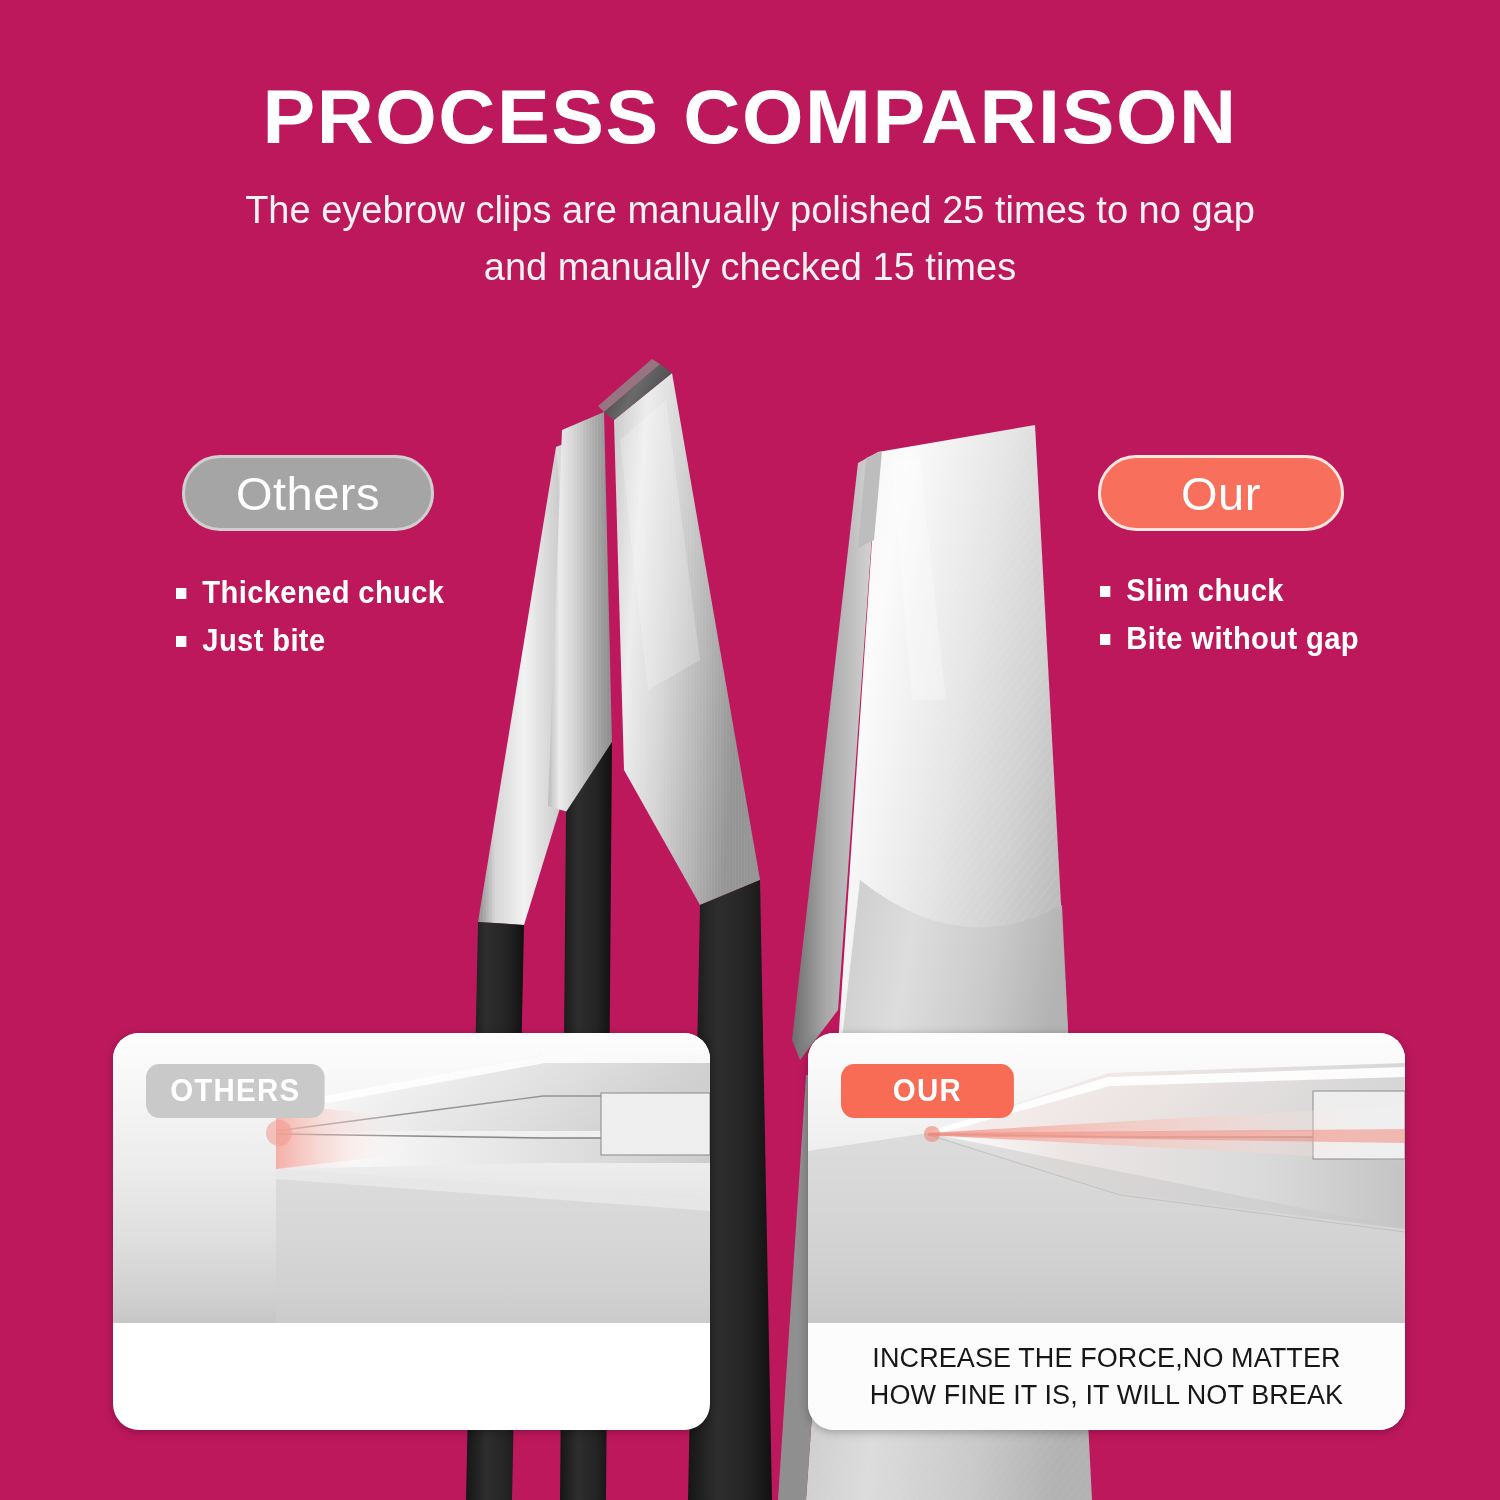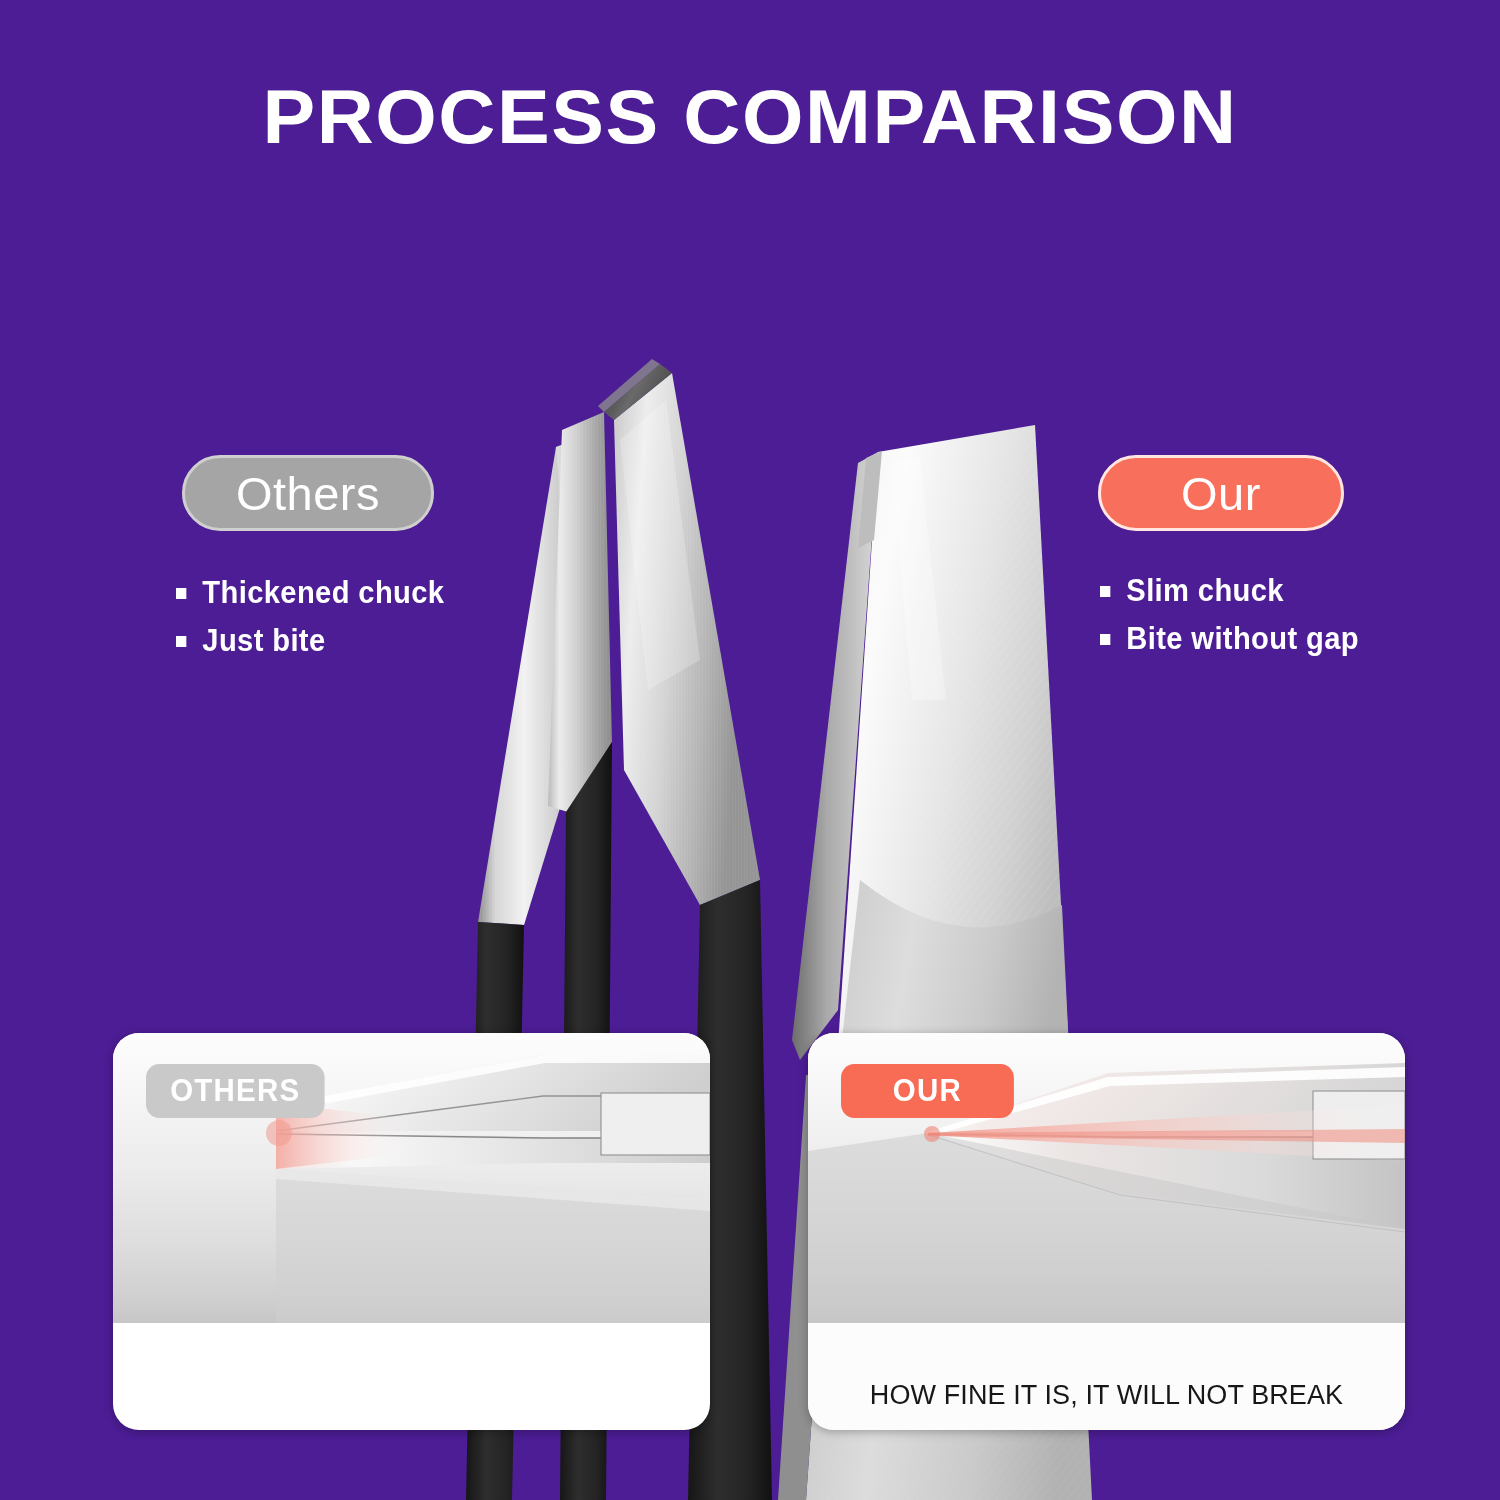--- a/index.html
+++ b/index.html
@@ -5,21 +5,21 @@
 <style>
   html, body {
     margin: 0;
     padding: 0;
     background: #000000;
   }
   #stage {
     position: relative;
     width: 1500px;
     height: 1500px;
-    background: #4c1d95;
+    background: #be185d;
     overflow: hidden;
     font-family: "Liberation Sans", sans-serif;
     -webkit-font-smoothing: antialiased;
   }
 
   
   .header {
     position: absolute;
     left: 0;
     top: 0;
@@ -299,20 +299,24 @@
 
         <path d="M836,1075 L1070,1070 L1092,1500 L806,1500 Z" fill="url(#steelRlow)"></path>
         <path d="M836,1075 L1070,1070 L1092,1500 L806,1500 Z" fill="url(#brushDiag)" opacity="0.28"></path>
         <path d="M806,1075 L836,1075 L806,1500 L778,1500 Z" fill="#8f8f8f"></path>
       </g>
     </svg>
   </div>
 
   <div class="header">
     <h1 class="title">PROCESS COMPARISON</h1>
+    <p class="subtitle">
+      <span>The eyebrow clips are manually polished 25 times to no gap</span><br>
+      <span>and manually checked 15 times</span>
+    </p>
   </div>
 
   <div class="badge badge-others">
     <span>Others</span>
   </div>
   <div class="badge badge-our">
     <span>Our</span>
   </div>
 
   <ul class="bullets left">
@@ -419,19 +423,19 @@
         <path d="M120,100 L597,72 L597,128 L120,102 Z" fill="url(#rcStress)"></path>
         <path d="M120,100 L597,96 L597,110 L120,103 Z" fill="#ef8d80" opacity="0.55"></path>
         <circle cx="124" cy="101" r="8" fill="#ef8275" opacity="0.6"></circle>
       </svg>
       <div class="pill pill-our">
         <span>OUR</span>
       </div>
     </div>
     <div class="card-footer">
       <div class="card-caption">
-        <br>
+        <span>INCREASE THE FORCE,NO MATTER</span><br>
         <span>HOW FINE IT IS, IT WILL NOT BREAK</span>
       </div>
     </div>
   </div>
 
 </div>
 
 </body></html>

